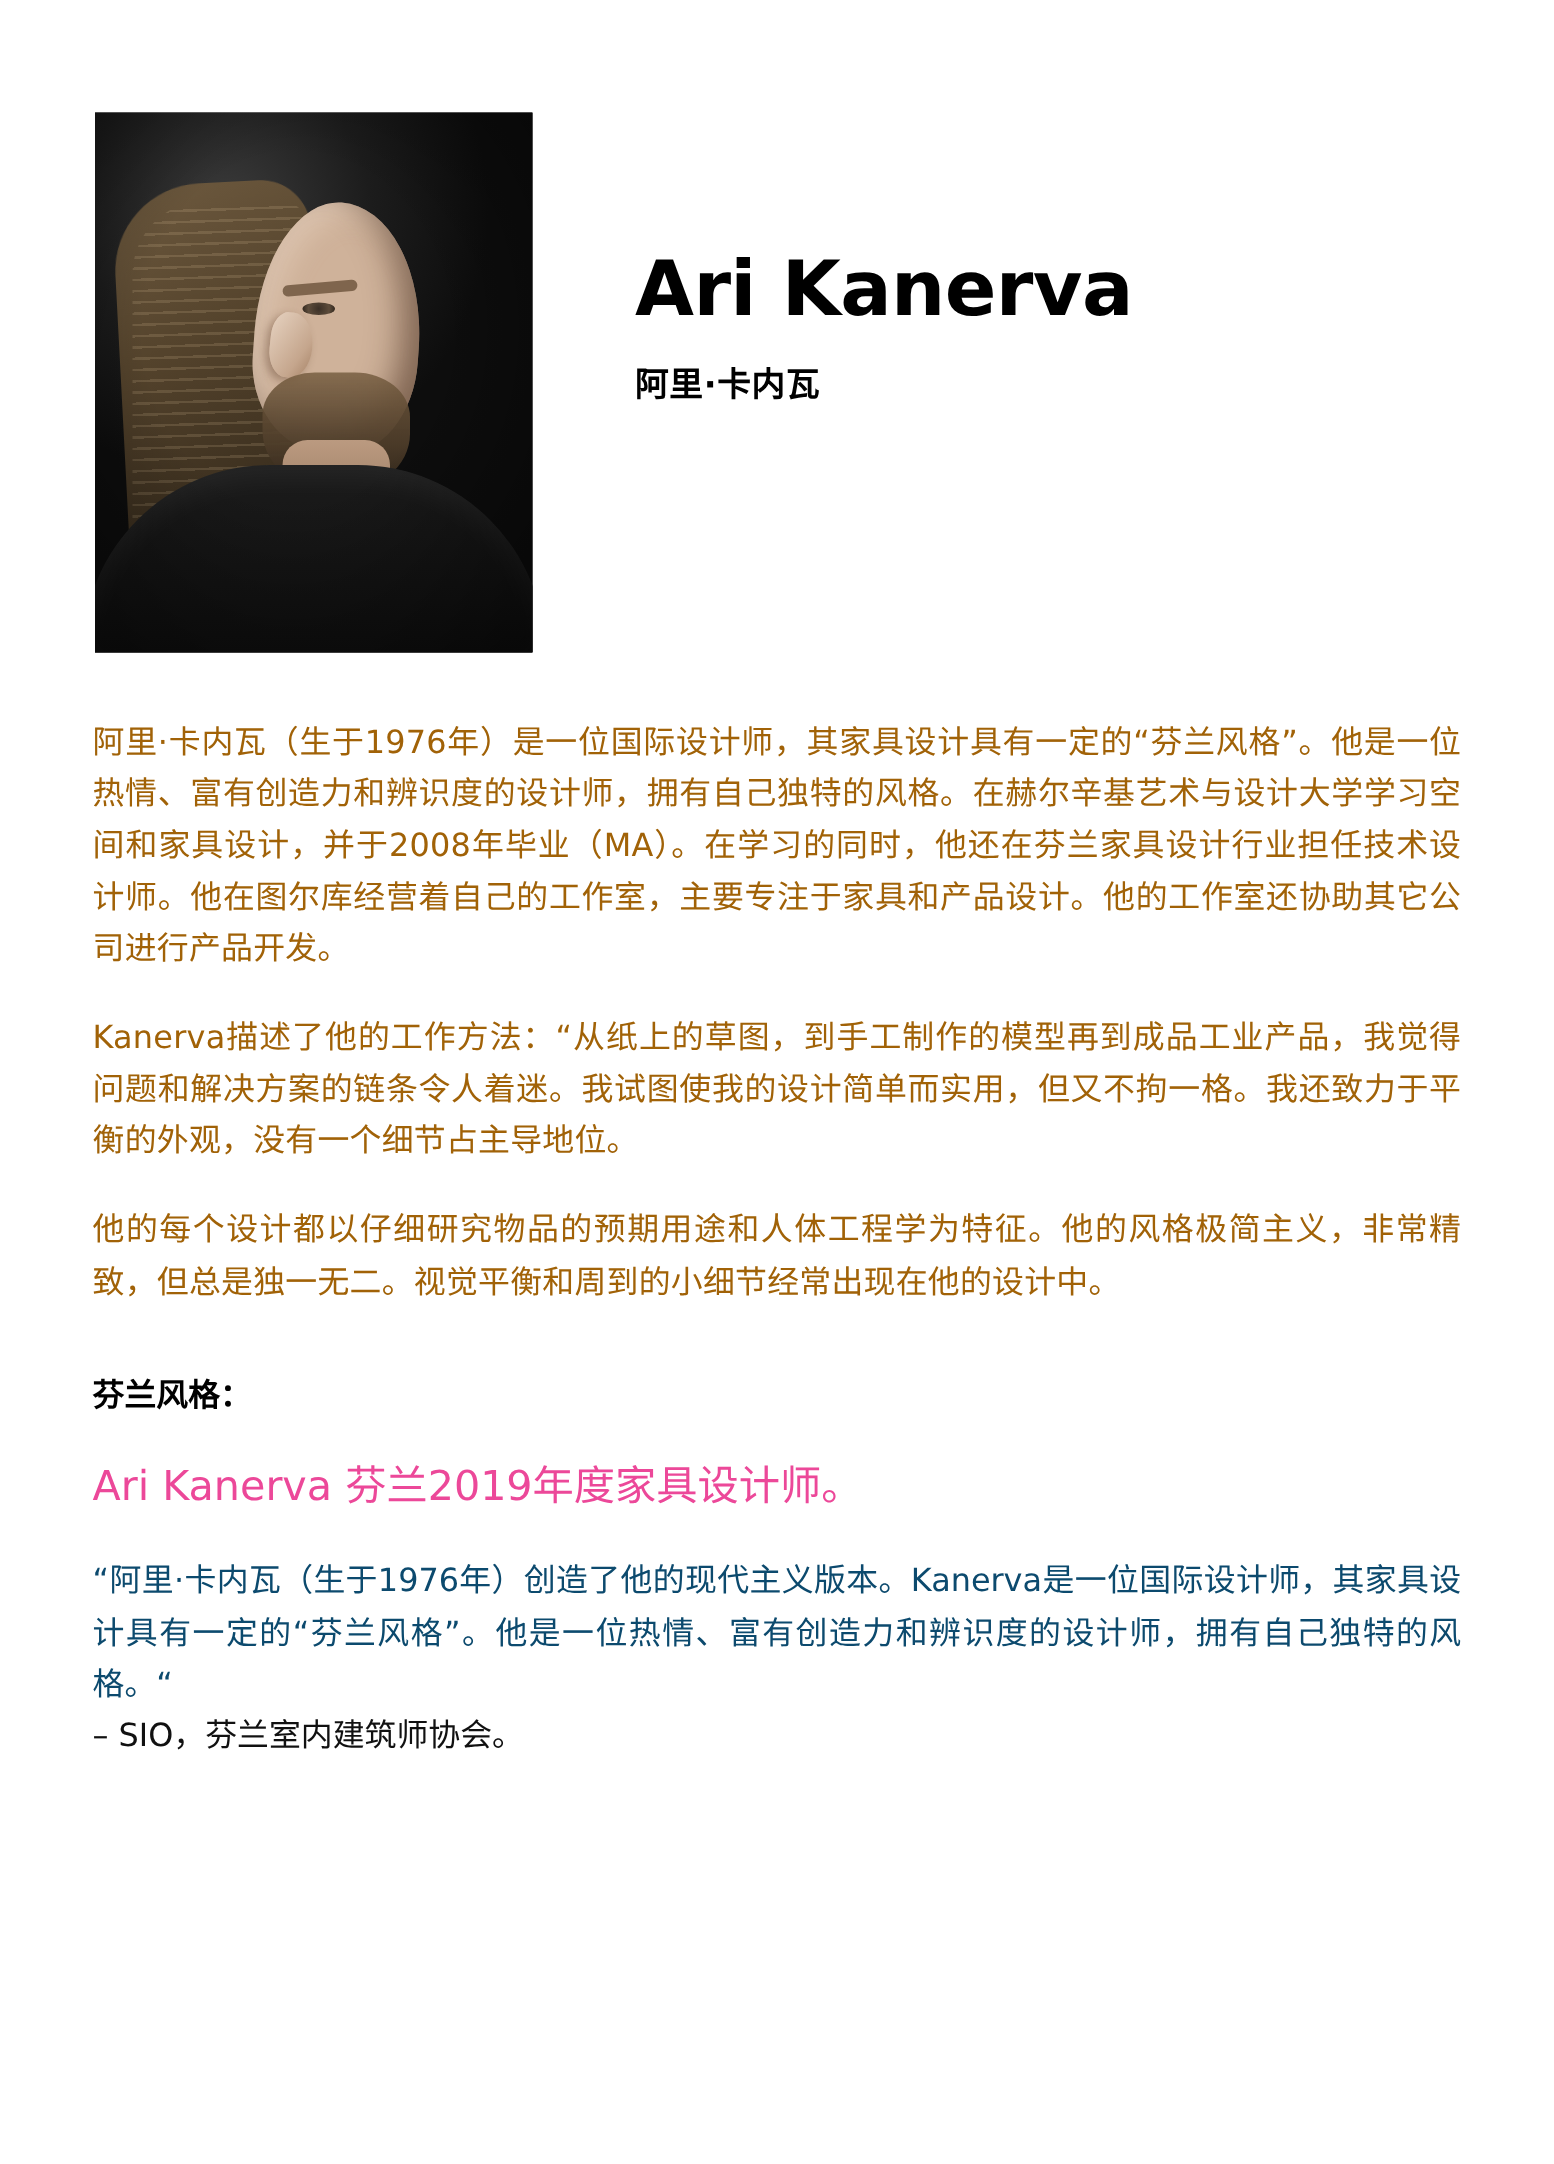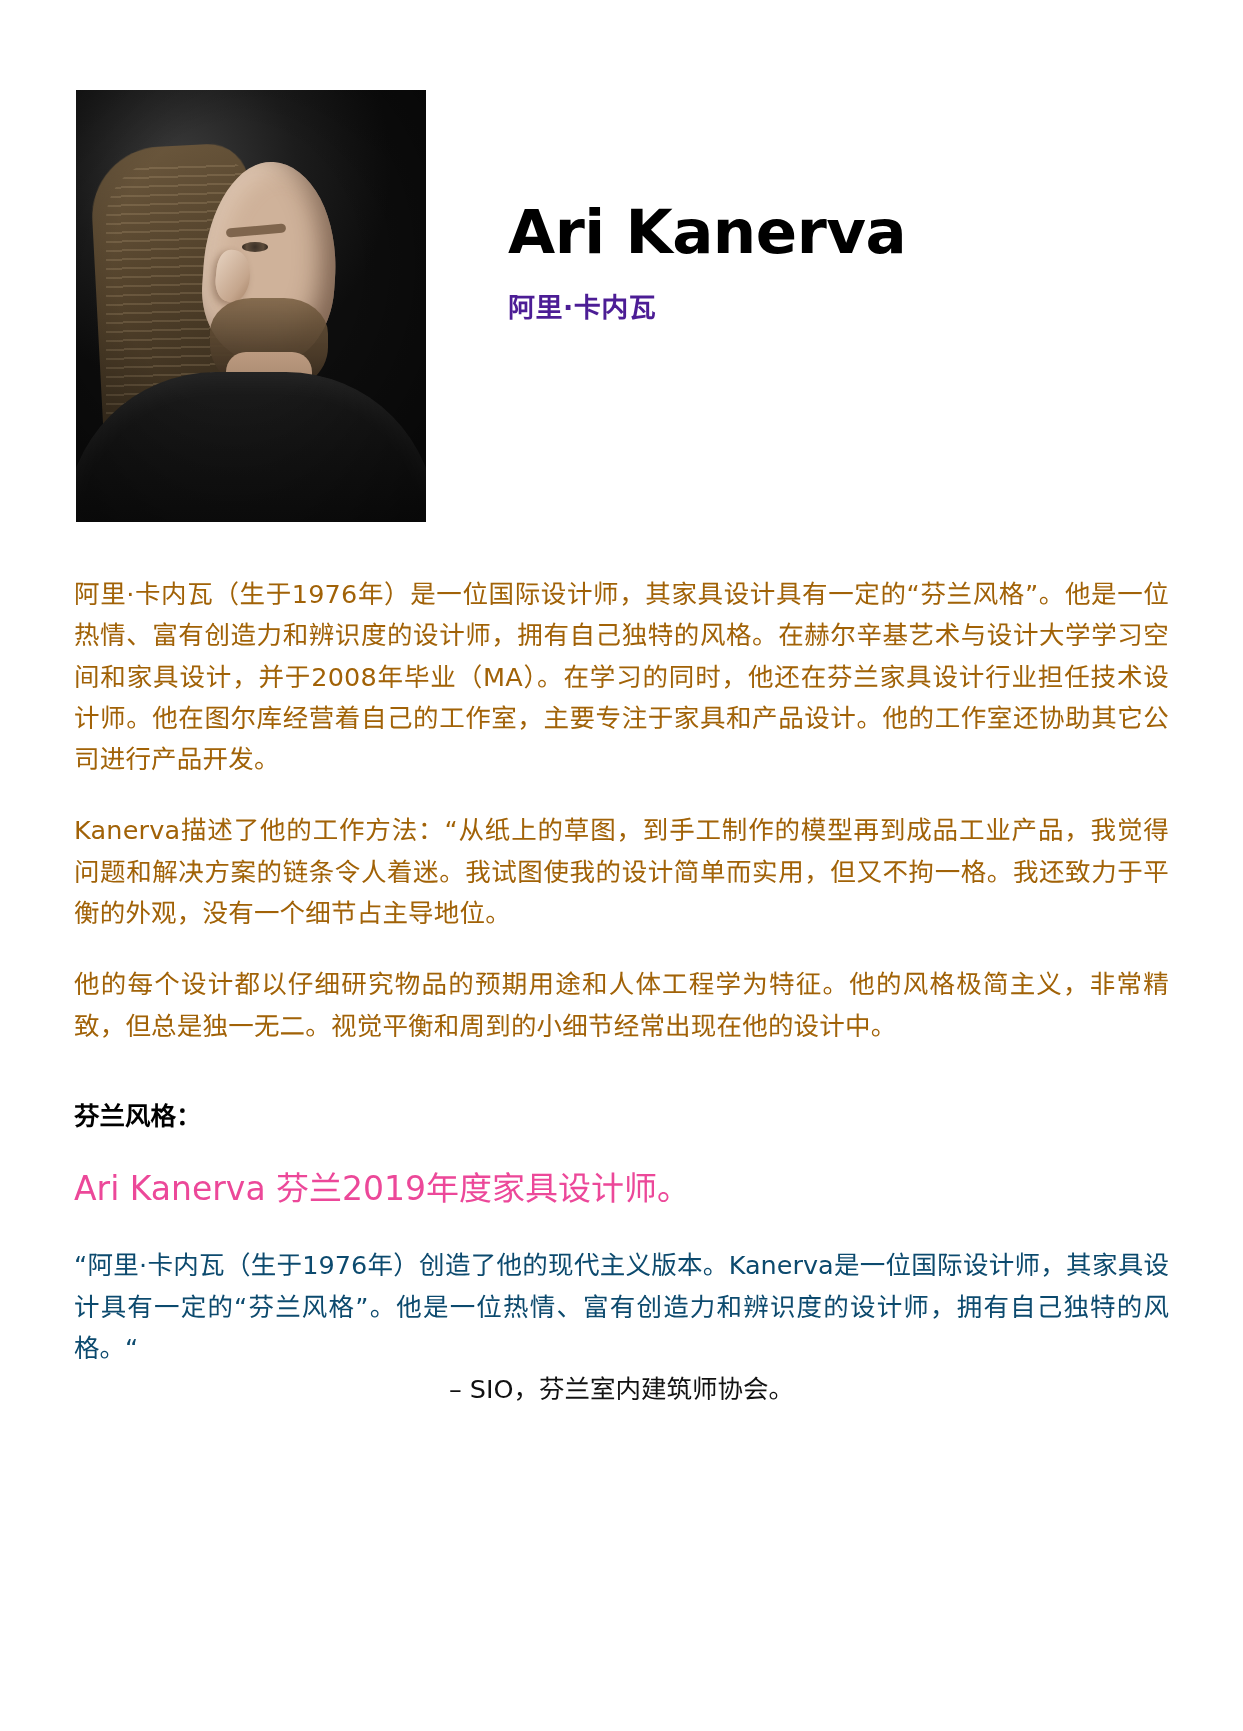--- a/index.html
+++ b/index.html
@@ -157,21 +157,21 @@
     font-weight: 700;
     letter-spacing: -0.5px;
     line-height: 1.05;
     margin: 0 0 22px 0;
     color: #000;
   }
   .name-zh {
     font-size: 27px;
     font-weight: 700;
     margin: 0;
-    color: #4c1d95;
+    color: #000000;
     letter-spacing: 0.5px;
   }
 
   
   .content {
     padding: 52px 74px 0 74px;
   }
   p.para {
     font-size: 25.5px;
     line-height: 1.62;
@@ -199,21 +199,20 @@
     margin: 30px 0 0 0;
     text-align: justify;
     text-justify: inter-ideograph;
     color: #0c4a6e;
   }
   .credit {
     font-size: 25.5px;
     line-height: 1.62;
     margin: 0;
     color: #111;
-    text-align: center;
   }
 </style>
 </head>
 <body>
 
 <div class="page">
 
   <div class="header">
 
     <div class="portrait">

